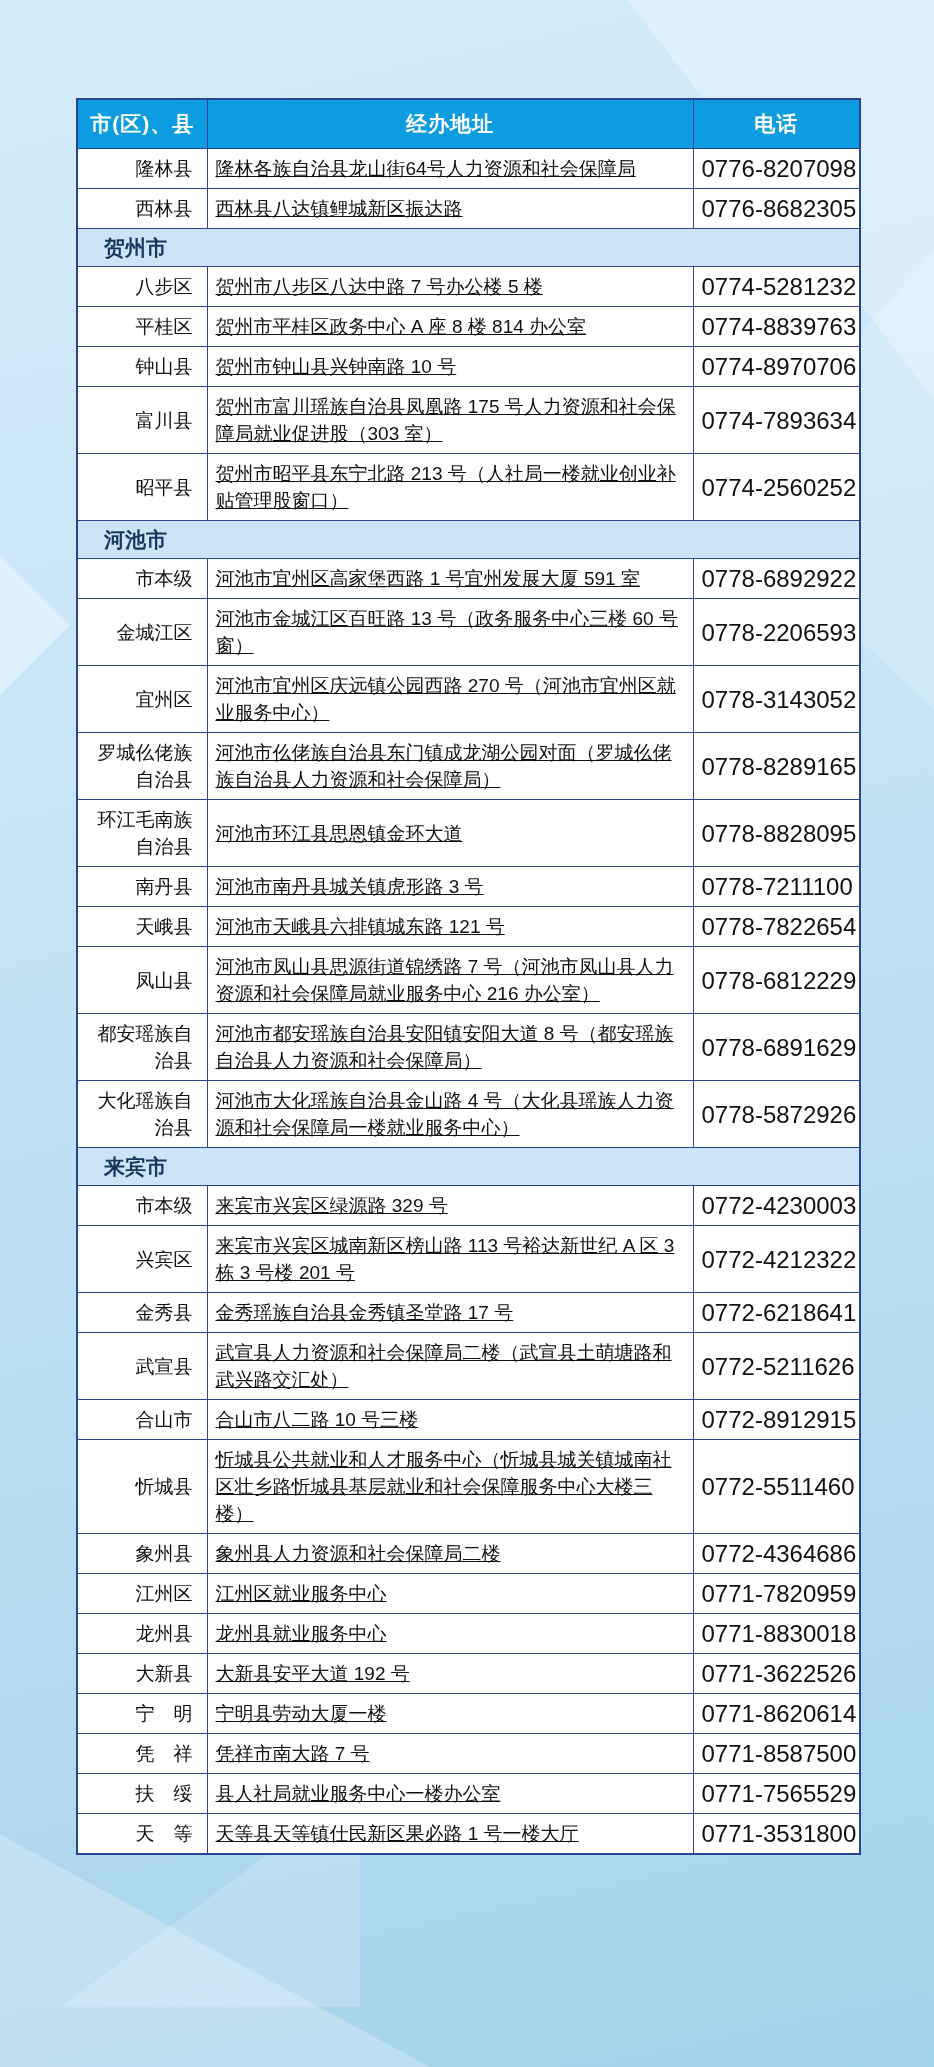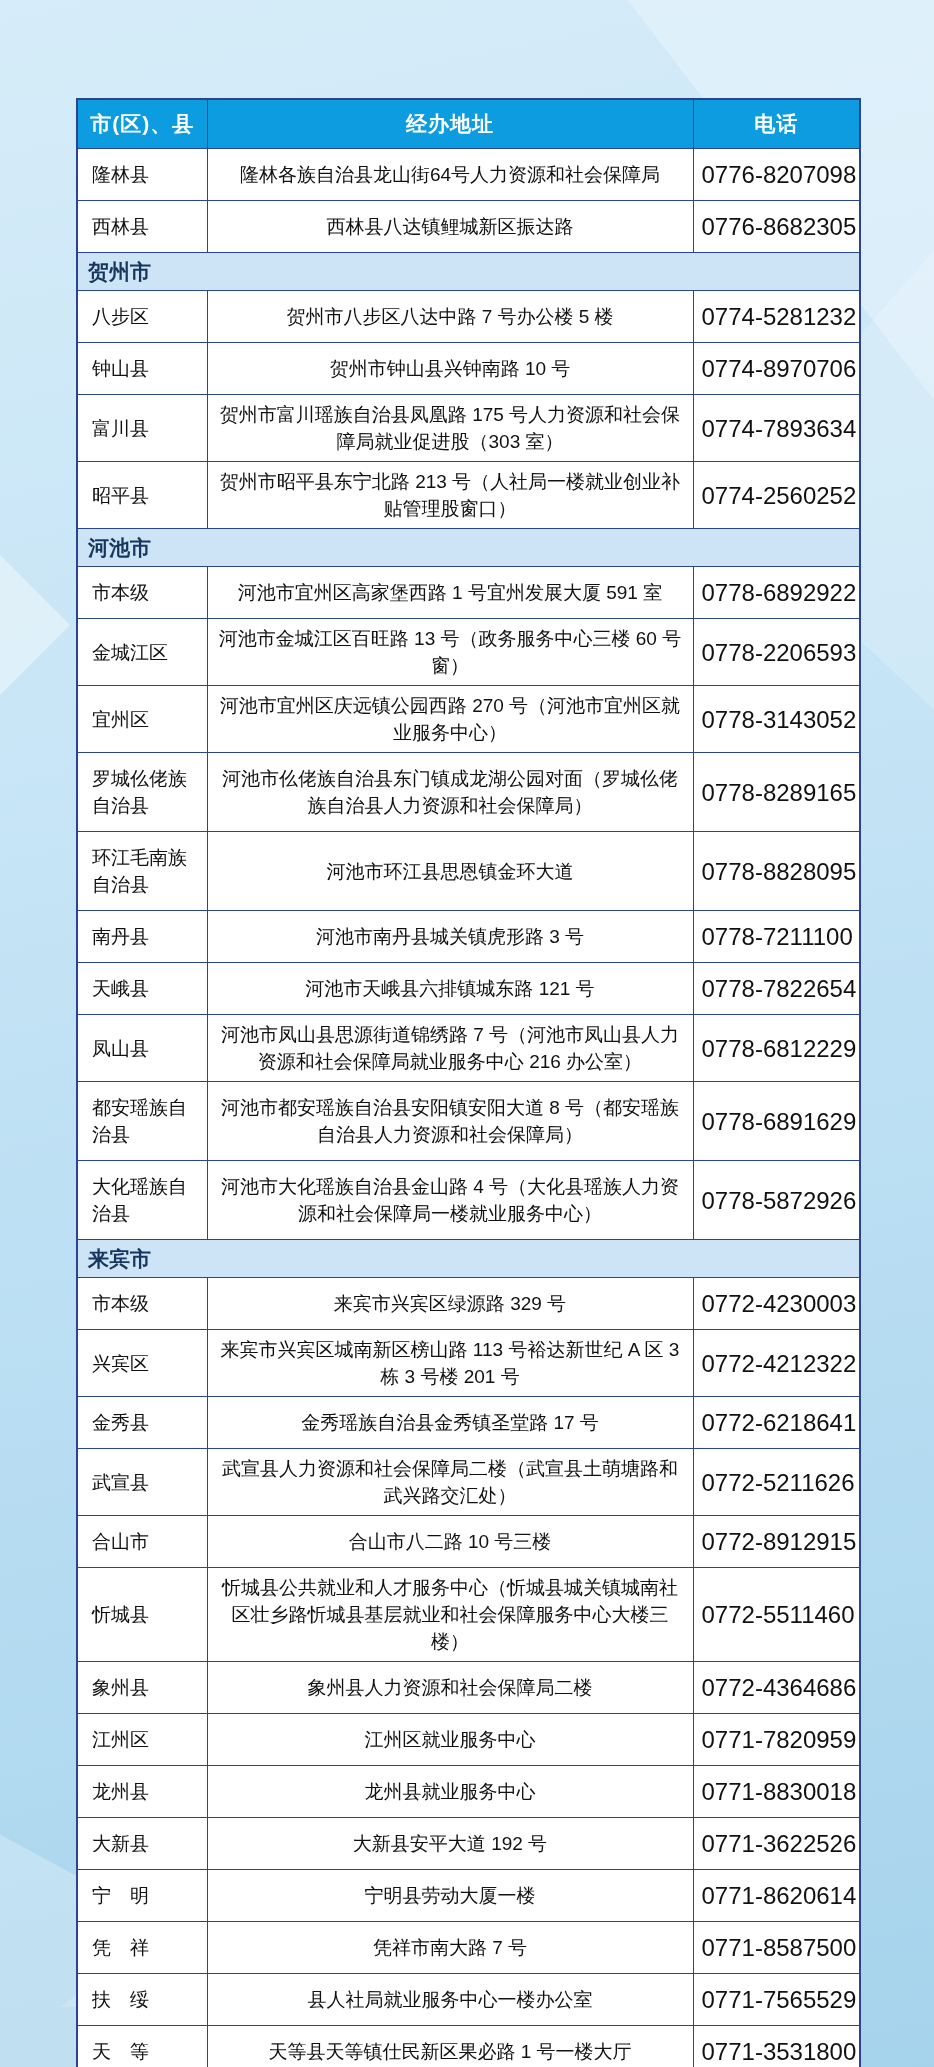--- a/index.html
+++ b/index.html
@@ -47,30 +47,30 @@
     text-align:center;
     letter-spacing:1px;
   }
   tbody td{
     font-size:19px;
     color:var(--text);
     line-height:27px;
     padding:6px 8px;
     vertical-align:middle;
   }
-  td.county{text-align:left;padding:12px 14px;}
-  td.address{text-align:center;}
+  td.county{text-align:right;padding:6px 14px;}
+  td.address{text-align:left;text-decoration:underline;}
   td.phone{text-align:center;font-size:24px;white-space:nowrap;}
   tr.section-row td{
     background:var(--section-bg);
     color:var(--section-text);
     font-weight:bold;
     font-size:21px;
     text-align:left;
-    padding:5px 10px;
+    padding:5px 26px;
     line-height:27px;
   }
 </style>
 </head>
 <body>
 
 <div class="bg-shape s1"></div>
 <div class="bg-shape s2"></div>
 <div class="bg-shape s3"></div>
 <div class="bg-shape s4"></div>
@@ -103,20 +103,25 @@
         </tr>
         <tr class="section-row">
           <td colspan="3">贺州市</td>
         </tr>
         <tr>
           <td class="county">八步区</td>
           <td class="address">贺州市八步区八达中路 7 号办公楼 5 楼</td>
           <td class="phone">0774-5281232</td>
         </tr>
         <tr>
+          <td class="county">平桂区</td>
+          <td class="address">贺州市平桂区政务中心 A 座 8 楼 814 办公室</td>
+          <td class="phone">0774-8839763</td>
+        </tr>
+        <tr>
           <td class="county">钟山县</td>
           <td class="address">贺州市钟山县兴钟南路 10 号</td>
           <td class="phone">0774-8970706</td>
         </tr>
         <tr>
           <td class="county">富川县</td>
           <td class="address">贺州市富川瑶族自治县凤凰路 175 号人力资源和社会保障局就业促进股（303 室）</td>
           <td class="phone">0774-7893634</td>
         </tr>
         <tr>

